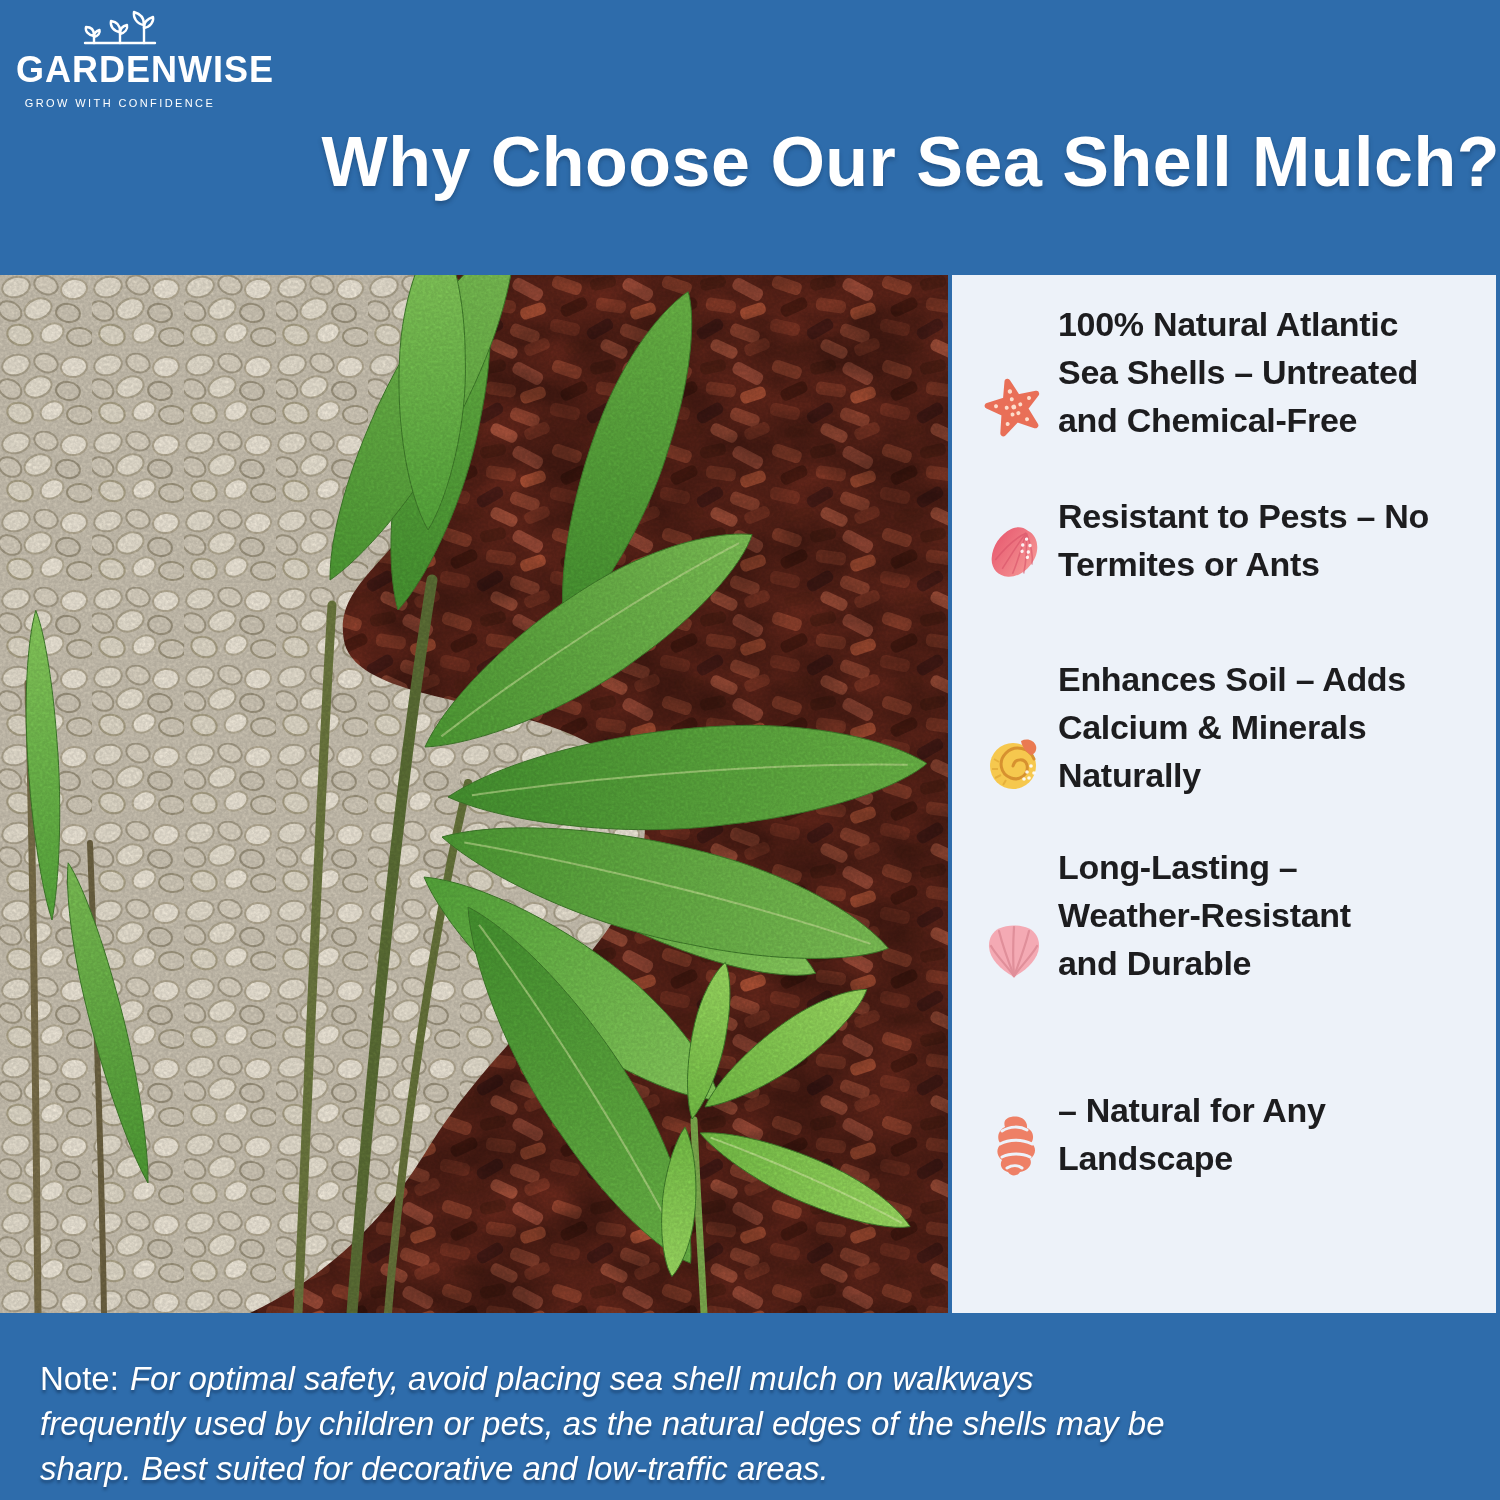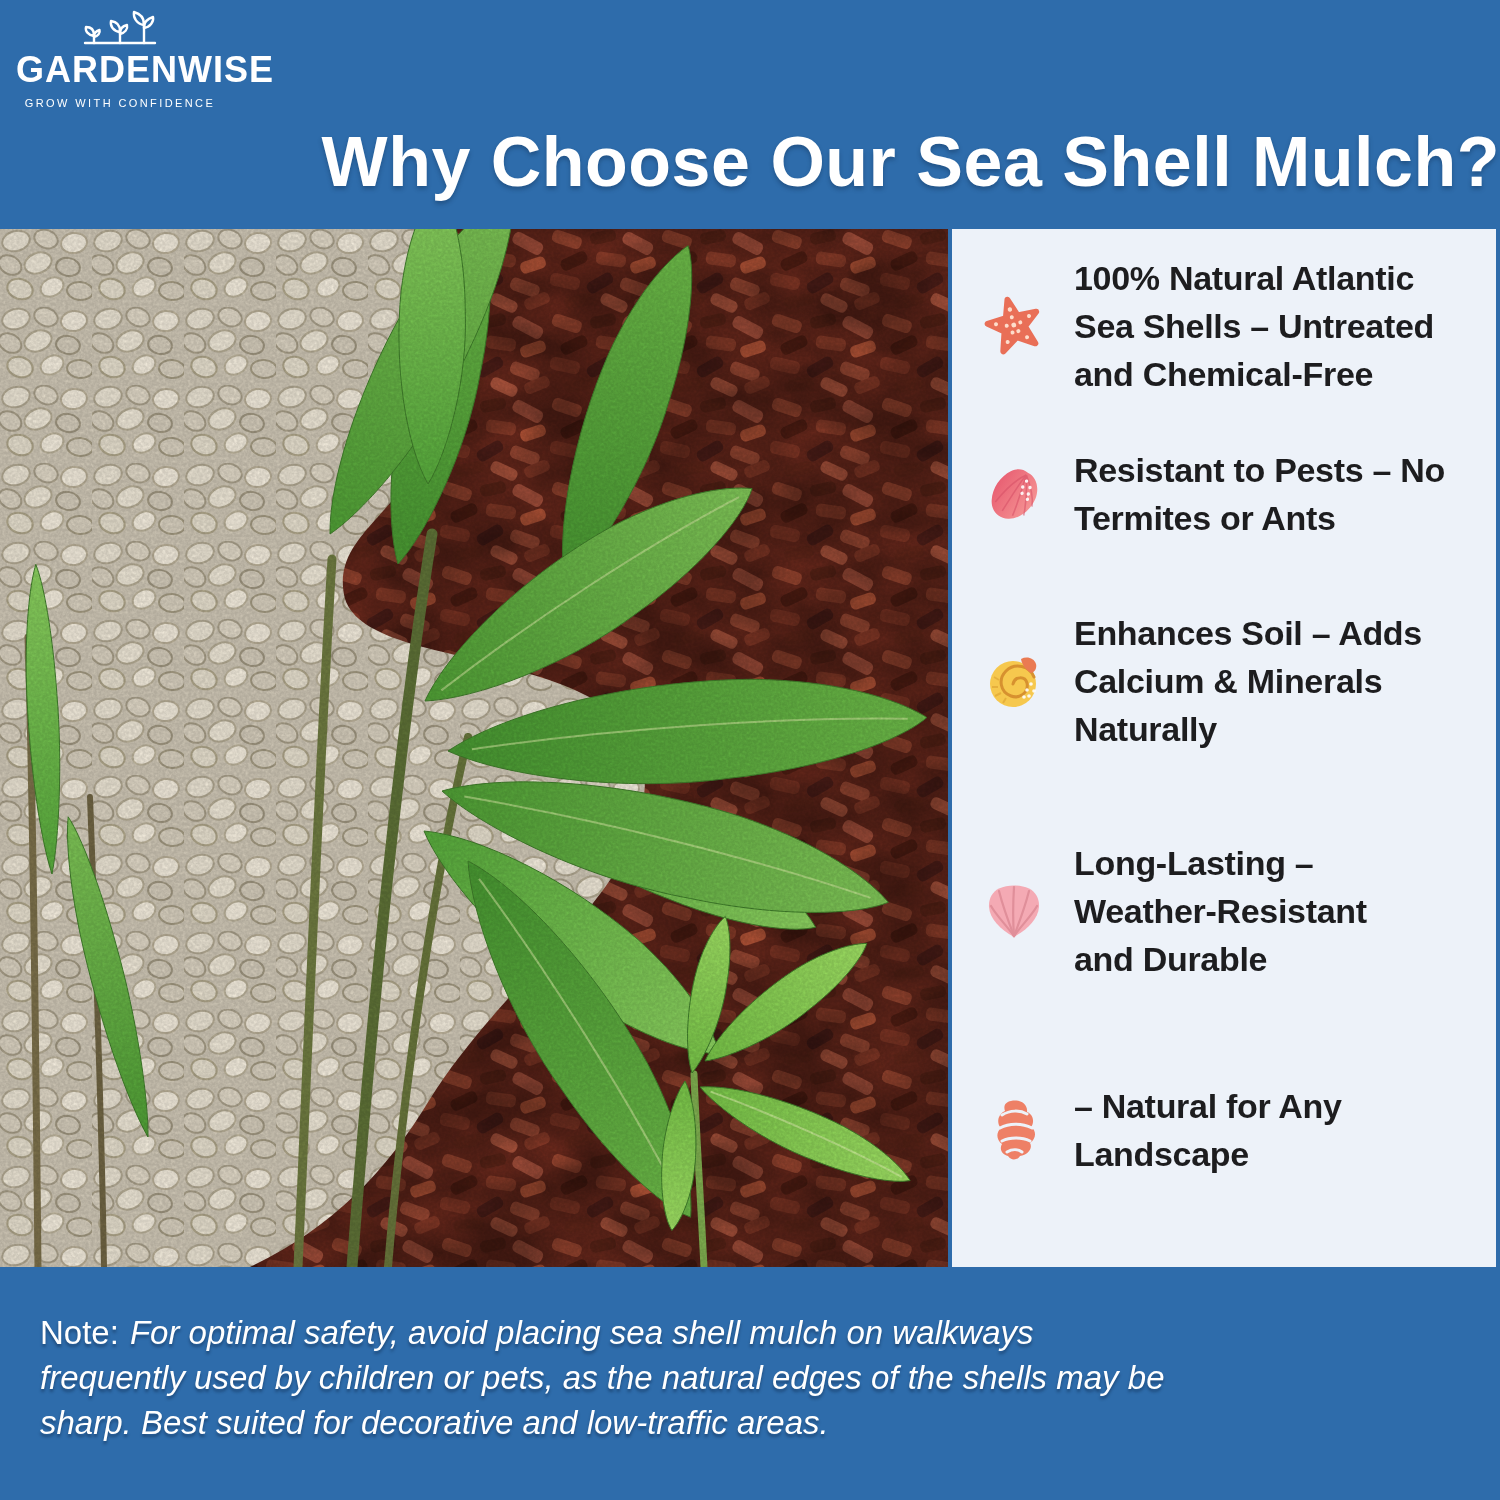--- a/index.html
+++ b/index.html
@@ -4,43 +4,43 @@
 <style>
   * { margin:0; padding:0; box-sizing:border-box; }
   html,body { width:1500px; height:1500px; }
   body {
     background:#2e6cab;
     font-family:"Liberation Sans", sans-serif;
     overflow:hidden;
     position:relative;
   }
   
-  .header { position:relative; height:229px; }
+  .header { position:relative; height:275px; }
   .logo { position:absolute; left:16px; top:8px; width:208px; text-align:center; color:#ffffff; }
   .logo svg { display:block; margin:0 auto; }
   .brand { font-size:36px; font-weight:700; letter-spacing:1px; margin-top:1px; white-space:nowrap; }
   .tagline { font-size:11px; font-weight:400; letter-spacing:2.4px; margin-top:6px; white-space:nowrap; }
   .title {
     position:absolute; left:0; width:100%; top:122px; text-align:right;
     color:#ffffff; font-size:70px; font-weight:700; letter-spacing:0.5px;
     white-space:nowrap; text-shadow:0 3px 4px rgba(12,38,70,0.35);
   }
   
   .content { display:flex; height:1038px; }
   .photo { flex:0 0 948px; width:948px; height:1038px; margin-right:4px; overflow:hidden; }
   .photo svg { display:block; }
   .panel {
     flex:1; margin-right:4px; background:#edf2f9;
     padding:25px 14px 0 30px;
   }
-  .benefit { display:flex; gap:28px; align-items:center; }
+  .benefit { display:flex; gap:12px; align-items:flex-end; }
   .benefit .bicon { flex:0 0 64px; width:64px; padding-top:3px; }
   .btext { font-size:34px; line-height:48px; font-weight:700; color:#1d1d1f; letter-spacing:-0.3px; }
   .btext div { white-space:nowrap; }
-  .m48{margin-top:48px} .m67{margin-top:67px} .m83{margin-top:86px} .m99{margin-top:99px}
+  .m48{margin-top:48px} .m67{margin-top:67px} .m83{margin-top:44px} .m99{margin-top:99px}
   
   .footer {
     height:233px; padding:43px 36px 0 40px;
     color:#ffffff; font-size:33px; line-height:45px; font-weight:400; font-style:italic;
     text-shadow:0 3px 3px rgba(8,26,52,0.4);
   }
   .footer div { white-space:nowrap; }
   .note-label { font-style:normal; margin-right:11px; }
 </style>
 </head>

